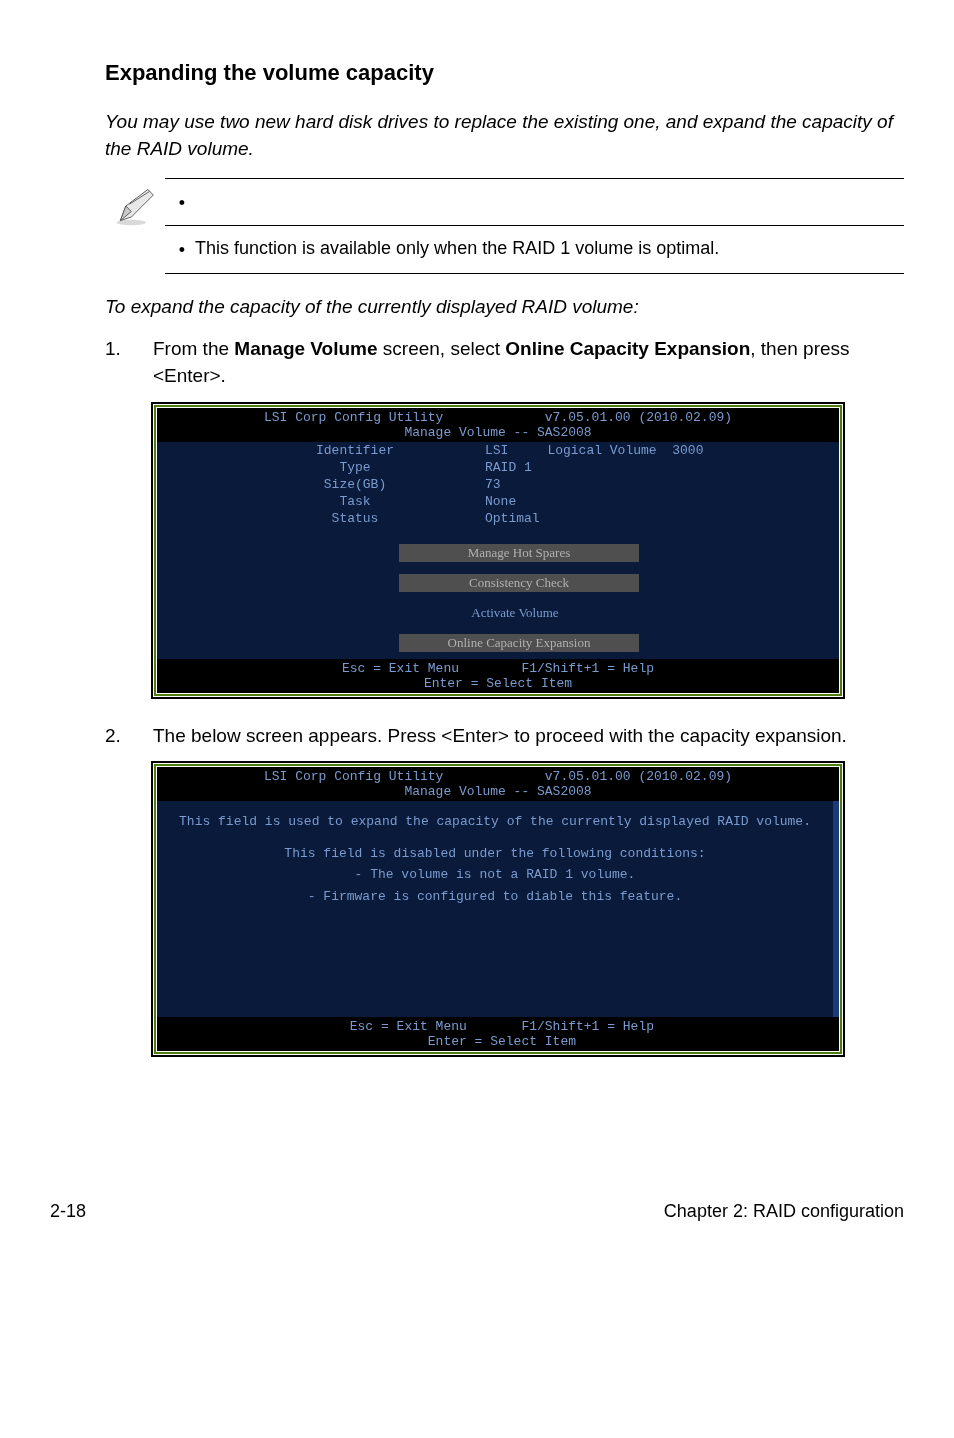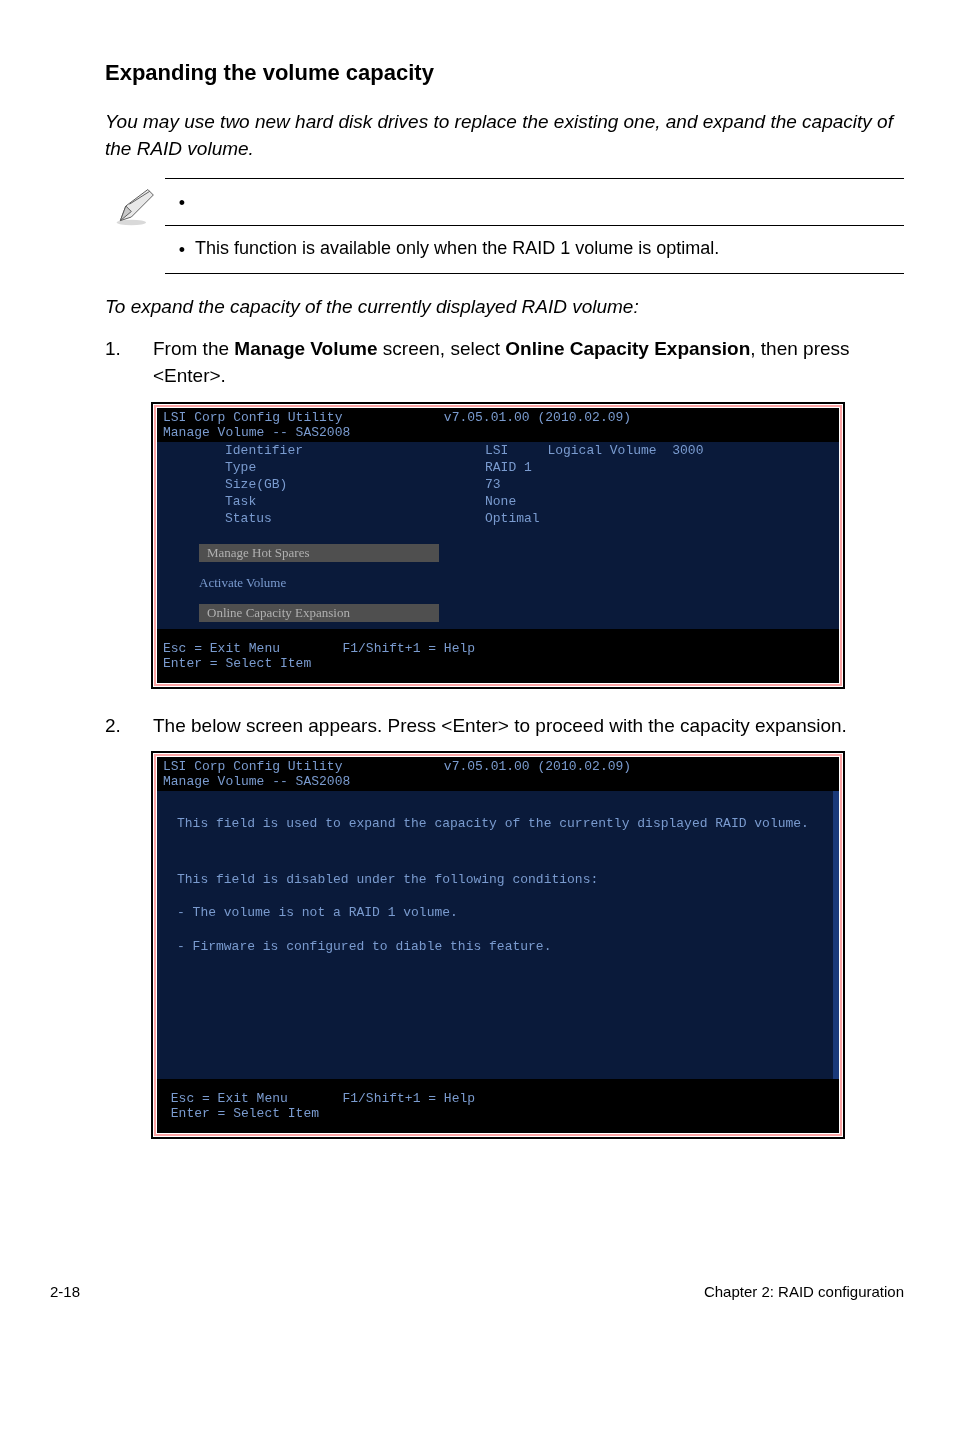--- a/index.html
+++ b/index.html
@@ -74,27 +74,28 @@
   }
   .step-num {
     flex: 0 0 48px;
   }
   .step-body {
     flex: 1;
   }
   .terminal {
     margin: 14px 0 26px 103px;
     width: 690px;
-    background: #fca5a5;
+    background: #4d7c0f;
     border: 4px double #fff;
     outline: 2px solid #000;
     font-family: "Courier New", monospace;
     font-size: 13px;
     color: #fff;
     box-sizing: border-box;
+    text-align: center;
   }
   .term-header {
     background: #000;
     color: #7a9bcf;
     padding: 2px 6px;
     white-space: pre;
   }
   .term-body {
     background: #0a1a3a;
     padding: 0;
@@ -114,38 +115,38 @@
     background: #4f4f4f;
     color: #b0b0b0;
     min-width: 240px;
     box-sizing: border-box;
     font-family: Liberation Serif, serif;
   }
   .menu-item.dark-text { background:#0a1a3a; color:#7a9bcf; padding-left:0; margin-left:42px; min-width:0;}
   .term-footer {
     background: #000;
     color: #7a9bcf;
-    padding: 12px 6px;
+    padding: 2px 6px;
     white-space: pre;
   }
   .term-body.plain p {
-    margin: 12px;
+    margin: 0;
     padding: 2px 8px;
     color: #7a9bcf;
     white-space: normal;
     font-size: 13px;
     line-height: 1.35;
   }
   .term-body.plain .spacer { height: 10px; }
   .term-body.plain .big-spacer { height: 110px; }
   .page-footer {
     display: flex;
     justify-content: space-between;
     margin: 80px 50px 0 50px;
-    font-size: 15px;
+    font-size: 18px;
     width: 854px;
   }
   svg.pencil-icon { width: 44px; height: 44px; }
 </style>
 </head>
 <body>
 
 <div class="page">
 
   <div class="heading">Expanding the volume capacity</div>
@@ -202,20 +203,21 @@
       <div class="term-kv">
           <span class="k">Task</span>
           <span class="v">None</span>
         </div>
       <div class="term-kv">
           <span class="k">Status</span>
           <span class="v">Optimal</span>
         </div>
       <div style="height:8px"></div>
       <div><span class="menu-item">Manage Hot Spares</span></div>
+      <div><span class="menu-item">Consistency Check</span></div>
       <div><span class="menu-item dark-text">Activate Volume</span></div>
       <div><span class="menu-item">Online Capacity Expansion</span></div>
       <div style="height:4px"></div>
     </div>
     <div class="term-footer"><span>Esc = Exit Menu        F1/Shift+1 = Help</span>
 <span>Enter = Select Item</span></div>
   </div>
 
   <div class="step-list">
     <div class="step">

